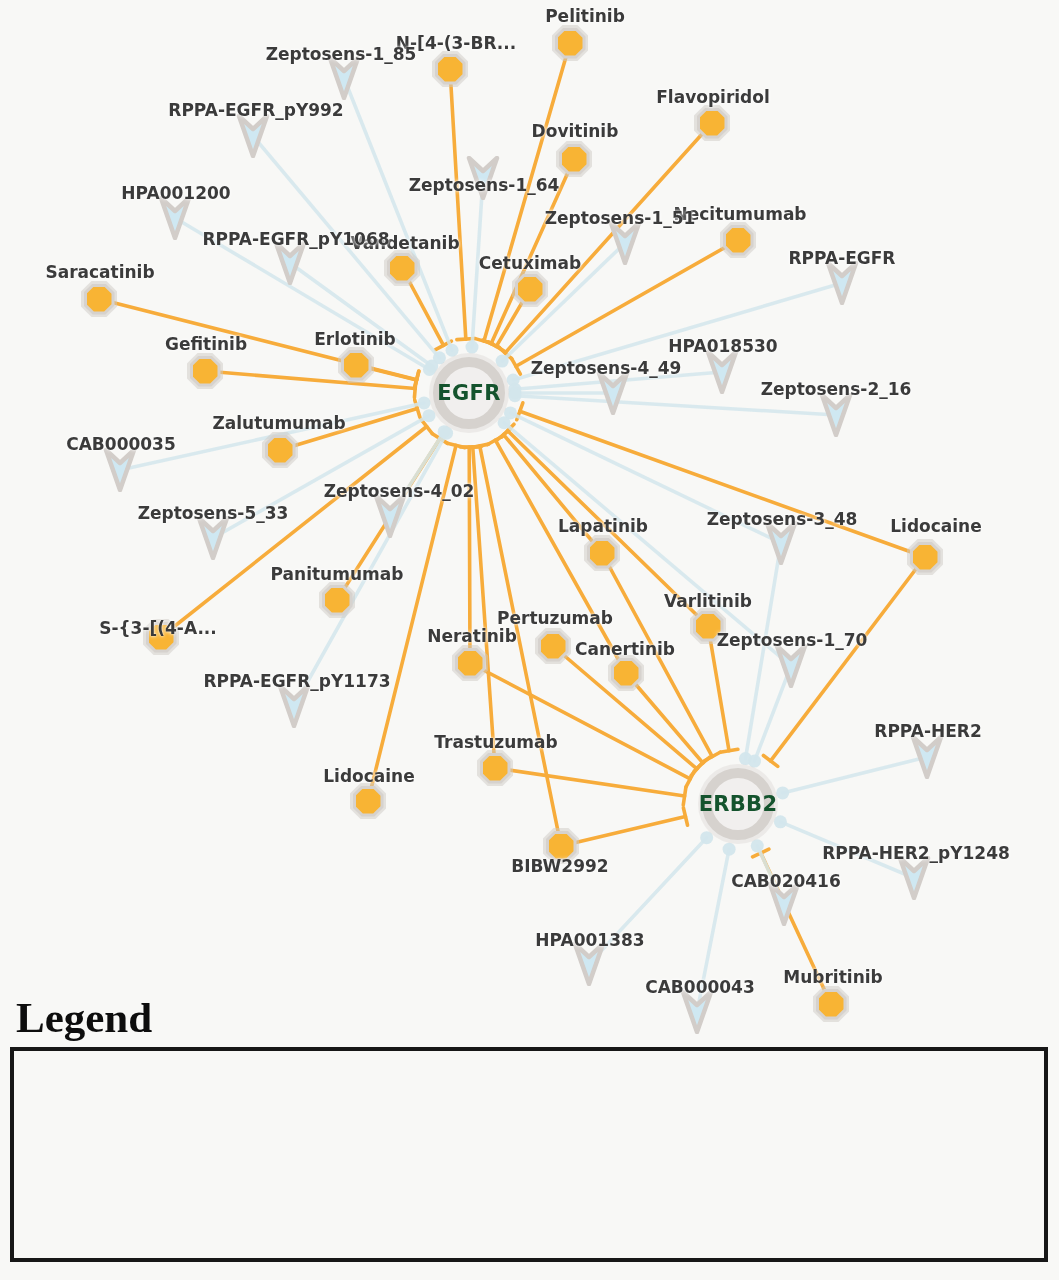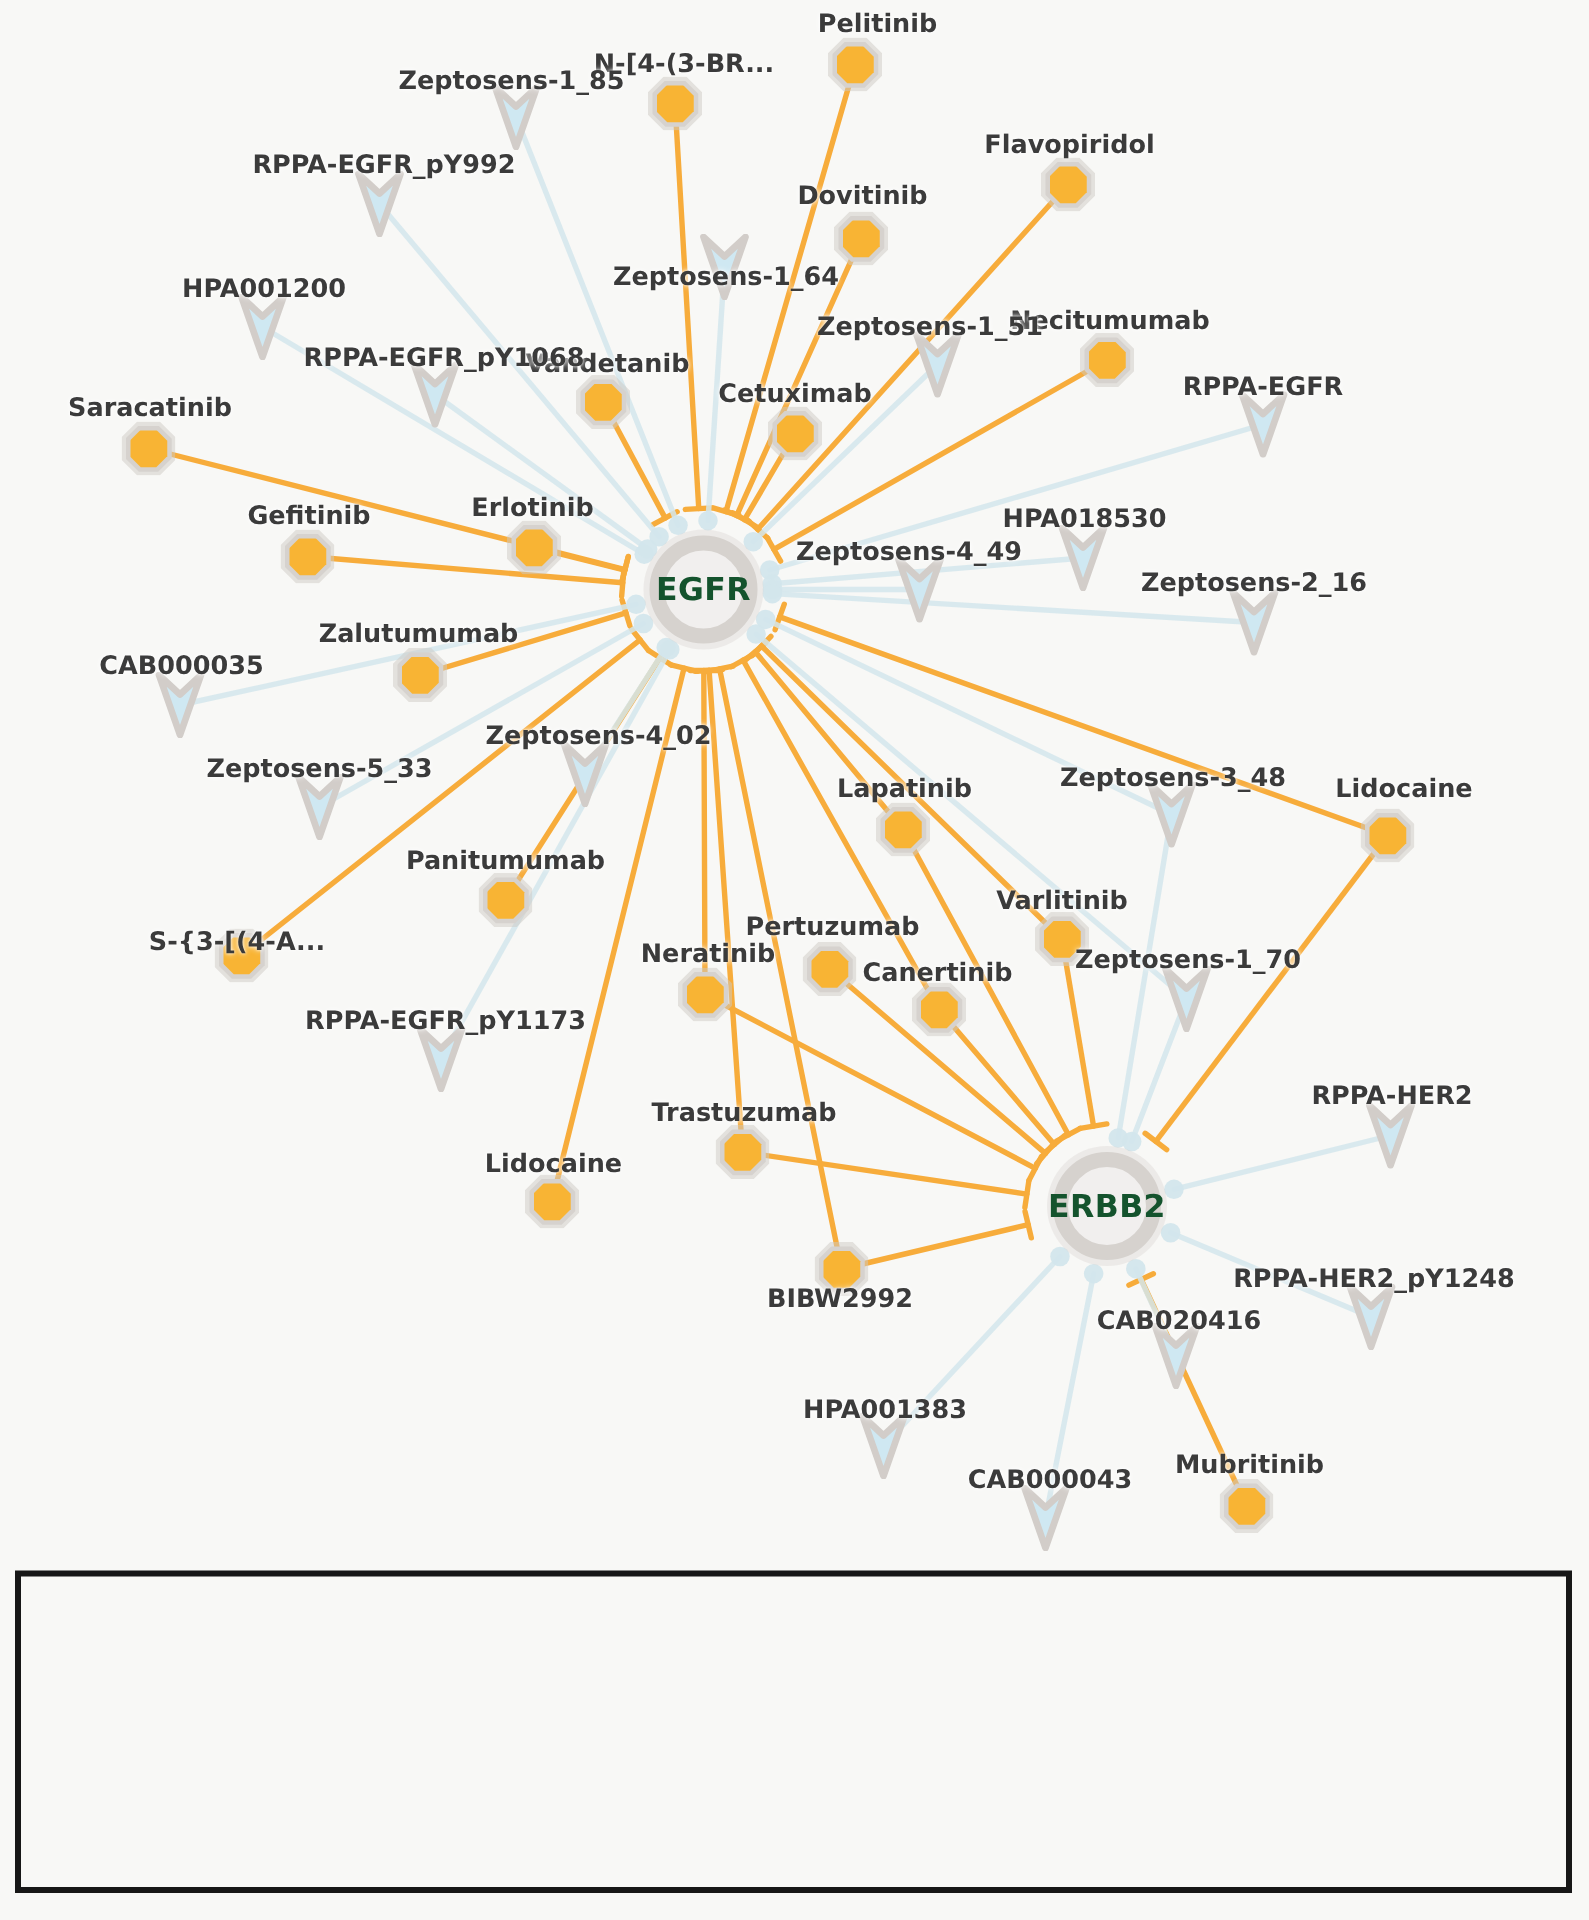--- a/index.html
+++ b/index.html
@@ -381,20 +381,21 @@
       <span class="nlabel" style="left: 782px; top: 519px;">Zeptosens-3_48</span>
       <span class="nlabel" style="left: 792px; top: 640px;">Zeptosens-1_70</span>
       <span class="nlabel" style="left: 297px; top: 681px;">RPPA-EGFR_pY1173</span>
       <span class="nlabel" style="left: 928px; top: 731px;">RPPA-HER2</span>
       <span class="nlabel" style="left: 916px; top: 853px;">RPPA-HER2_pY1248</span>
       <span class="nlabel" style="left: 786px; top: 881px;">CAB020416</span>
       <span class="nlabel" style="left: 590px; top: 940px;">HPA001383</span>
       <span class="nlabel" style="left: 700px; top: 987px;">CAB000043</span>
     </div>
 
+  <div class="legend-title">Legend</div>
   <div class="legend-box">
     
     
 
     
     
 
     
     
 

